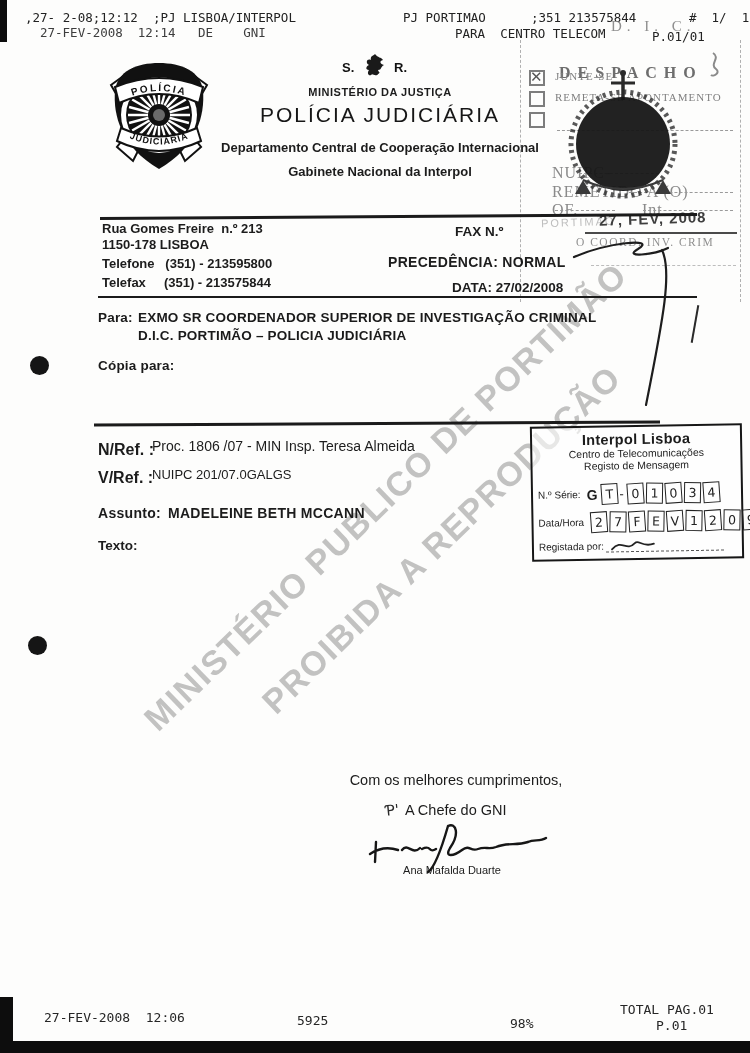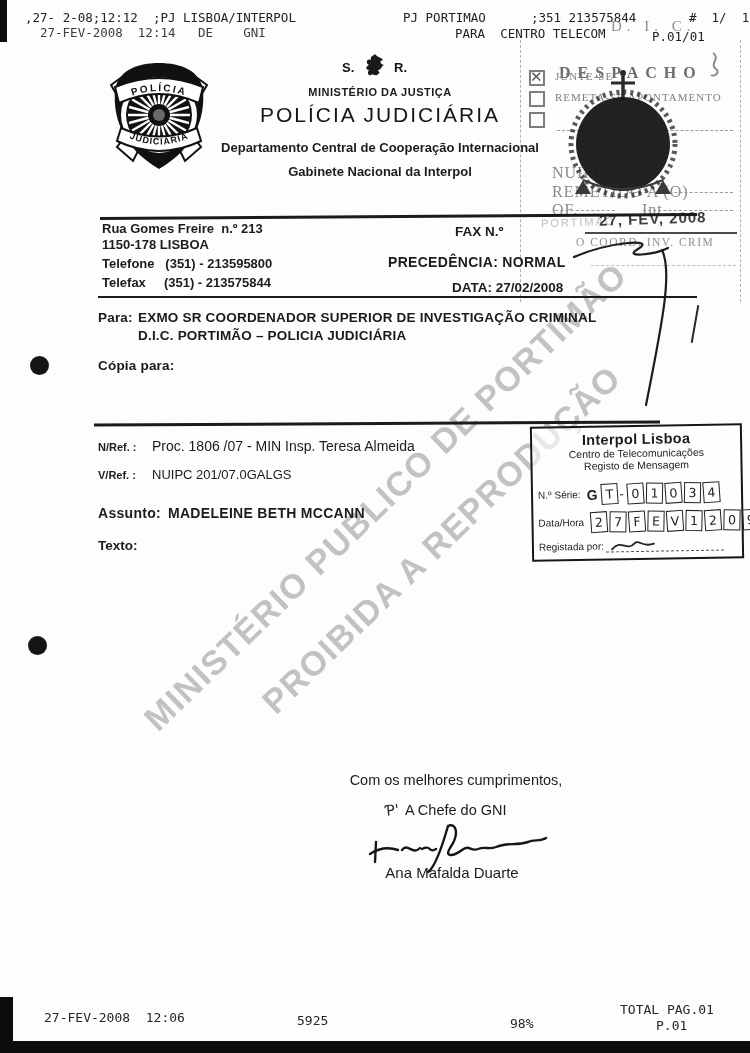--- a/index.html
+++ b/index.html
@@ -23,21 +23,21 @@
   .deptline{font-size:13px;font-weight:bold;}
   .srline{font-size:13px;font-weight:bold;color:#111;}
 
   
   .addr{font-size:13px;font-weight:bold;line-height:16px;white-space:pre;}
   .b13{font-size:13.5px;font-weight:bold;}
   .b14{font-size:14px;font-weight:bold;letter-spacing:.3px;}
 
   
   .para-line{font-size:13.5px;font-weight:bold;letter-spacing:.2px;color:#1a1a1a;white-space:nowrap;}
-  .lbl-sm{font-size:11px;font-weight:bold;}
+  .lbl-sm{font-size:16px;font-weight:bold;}
   .ref-val{font-size:14px;}
   .ref-val2{font-size:13px;}
 
   
   .stamp{position:absolute;left:520px;top:40px;width:219px;height:262px;
          border-left:1px dashed #b0b0b0;border-right:1px dashed #b0b0b0;color:#7a7a7a;}
   .stamp-serif{font-family:"Liberation Serif",serif;}
   .dic{font-size:15px;letter-spacing:5px;color:#8f8f8f;}
   .despacho-t{font-size:16px;font-weight:bold;letter-spacing:7px;color:#6d6d6d;}
   .cb{position:absolute;width:12px;height:12px;border:2px solid #7d7d7d;}
@@ -266,21 +266,21 @@
     <div class="letterbody">
     </div>
 
     <div class="closing-c" style="left:456px;top:772px;font-size:14.5px;">Com os melhores cumprimentos,</div>
     <div class="closing-c" style="left:446px;top:802px;font-size:14.5px;">
       <span class="handmark">Ƥ'</span><span>A Chefe do GNI</span>
     </div>
     <svg class="abs" style="left:362px;top:818px;" width="190" height="56">
       <path d="M8,36 C20,28 30,30 36,32 M14,24 L13,44 M40,32 C46,24 50,38 58,30 M60,31 C70,26 66,36 74,31 M86,8 C78,36 72,50 66,54 M86,8 C94,4 98,16 88,30 C82,40 92,38 100,32 C108,26 108,34 116,31 C124,28 126,32 134,29 C146,24 154,28 166,24 M166,24 C172,21 178,24 184,20" stroke="#161616" stroke-width="2.4" fill="none" stroke-linecap="round"></path>
     </svg>
-    <div class="closing-c" style="left:452px;top:864px;font-size:15px;">Ana Mafalda Duarte</div>
+    <div class="closing-c" style="left:452px;top:864px;font-size:11px;">Ana Mafalda Duarte</div>
 
     <div class="abs mono footer" style="left:44px;top:1010px;">27-FEV-2008  12:06</div>
     <div class="abs mono footer" style="left:297px;top:1013px;">5925</div>
     <div class="abs mono footer" style="left:510px;top:1016px;">98%</div>
     <div class="abs mono footer" style="left:620px;top:1002px;">TOTAL PAG.01</div>
     <div class="abs mono footer" style="left:656px;top:1018px;">P.01</div>
 
     <div class="hole" style="left:30px;top:356px;"></div>
     <div class="hole" style="left:28px;top:636px;"></div>
     <div class="blackedge" style="left:0;top:0;width:7px;height:42px;"></div>

